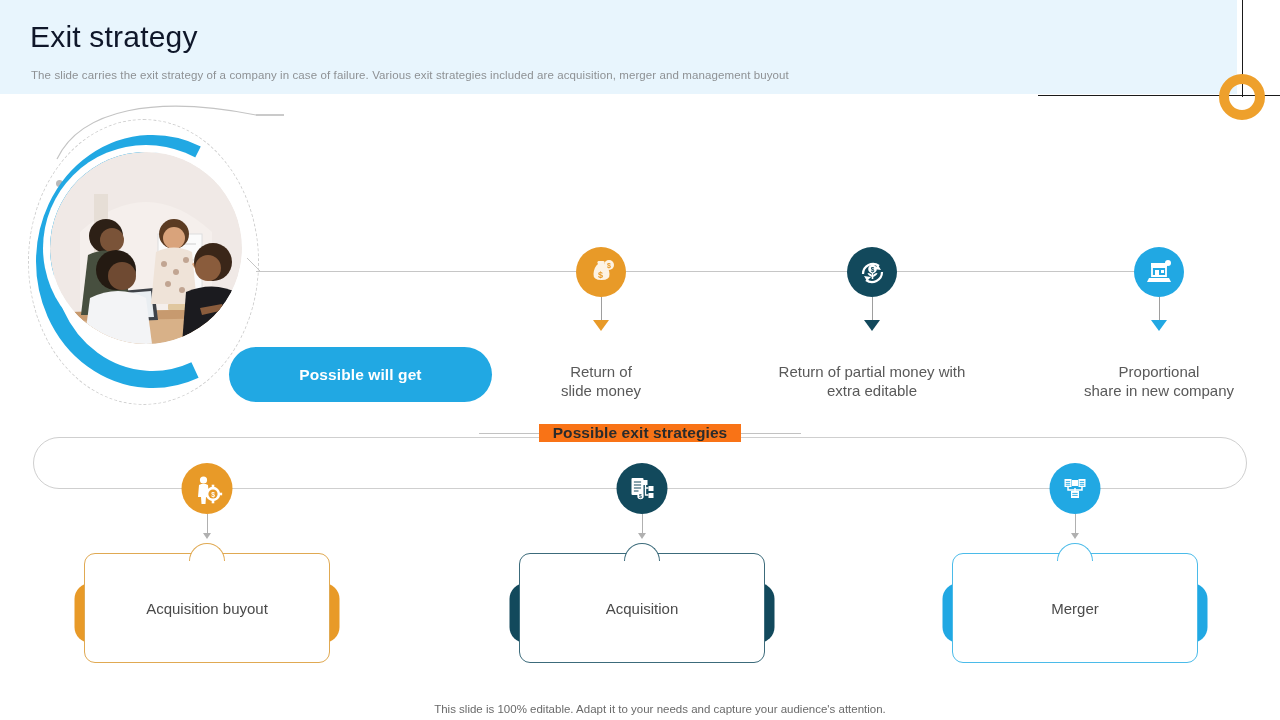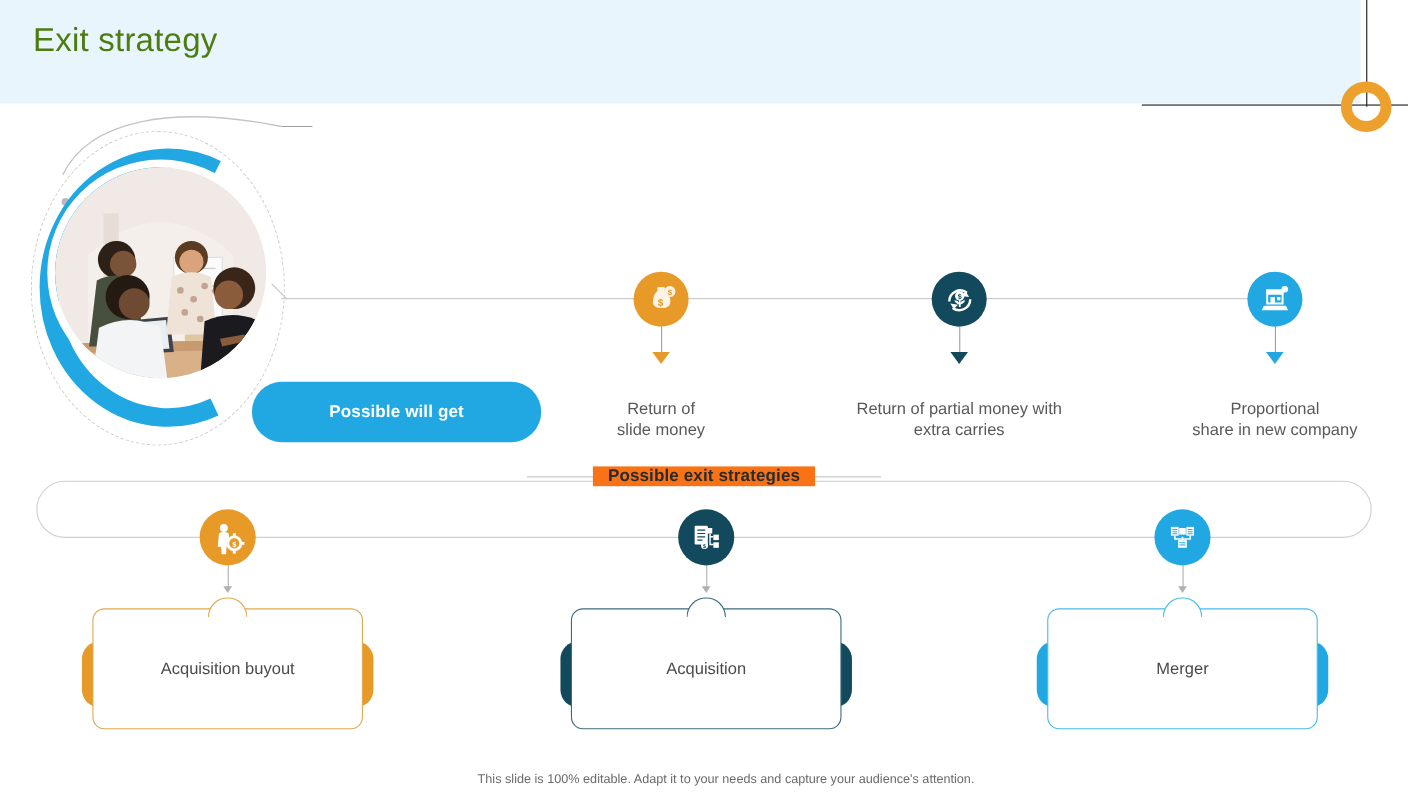--- a/index.html
+++ b/index.html
@@ -13,21 +13,21 @@
     color:#3d3d3d;
   }
 
   
   .header {
     position:absolute; left:0; top:0; width:1237px; height:94px;
     background:#e8f5fd;
   }
   .header-title {
     position:absolute; left:30px; top:20px;
-    font-size:30px; font-weight:400; color:#4d7c0f;
+    font-size:30px; font-weight:400; color:#0f172a;
     letter-spacing:.2px;
   }
   .header-sub {
     position:absolute; left:31px; top:69px;
     font-size:11.5px; color:#8e9194; letter-spacing:.1px;
   }
 
   
   .cross-v {
     position:absolute; left:1242px; top:0; width:1px; height:97px;
@@ -158,20 +158,21 @@
   .footer-note {
     position:absolute; left:0; top:703px; width:1280px; text-align:center;
     font-size:11.5px; color:#6a6a6a;padding-left:40px;
   }
 </style>
 </head>
 <body>
 
 <div class="header">
   <div class="header-title">Exit strategy</div>
+  <div class="header-sub">The slide carries the exit strategy of a company in case of failure. Various exit strategies included are acquisition, merger and management buyout</div>
 </div>
 <div class="cross-v"></div>
 <div class="cross-h"></div>
 <div class="ring-deco"></div>
 
 <div class="top-section">
 
   <div class="photo-wrap">
     <div class="dash-outer"></div>
 
@@ -284,21 +285,21 @@
         <text x="15.5" y="15" font-family="'Liberation Sans',sans-serif" font-size="6.5" font-weight="bold" fill="#12495c" text-anchor="middle">$</text>
         <path d="M15.5 16 v6" stroke="#ffffff" stroke-width="1.6"></path>
         <path d="M15.5 20 q-4 -1 -5 -4 q4 0 5 4z" fill="#ffffff"></path>
         <path d="M15.5 20 q4 -1 5 -4 q-4 0 -5 4z" fill="#ffffff"></path>
       </svg>
     </div>
     <div class="step-stem"></div>
     <div class="step-arrow" style="border-top:11px solid #12495c;"></div>
     <div class="step-label">
       <div>Return of partial money with</div>
-      <div>extra carries</div>
+      <div>extra editable</div>
     </div>
   </div>
 
   <div class="step" style="left:1029px;">
     <div class="step-circle" style="background:#21a8e3;">
       <svg width="30" height="30" viewBox="0 0 30 30">
         <rect x="7" y="6" width="16" height="4" fill="#ffffff"></rect>
         <path d="M8 10 h14 v9 h-14 z" fill="none" stroke="#ffffff" stroke-width="1.8"></path>
         <rect x="11" y="13" width="4" height="6" fill="#ffffff"></rect>
         <rect x="17" y="13" width="3" height="3" fill="#ffffff"></rect>

